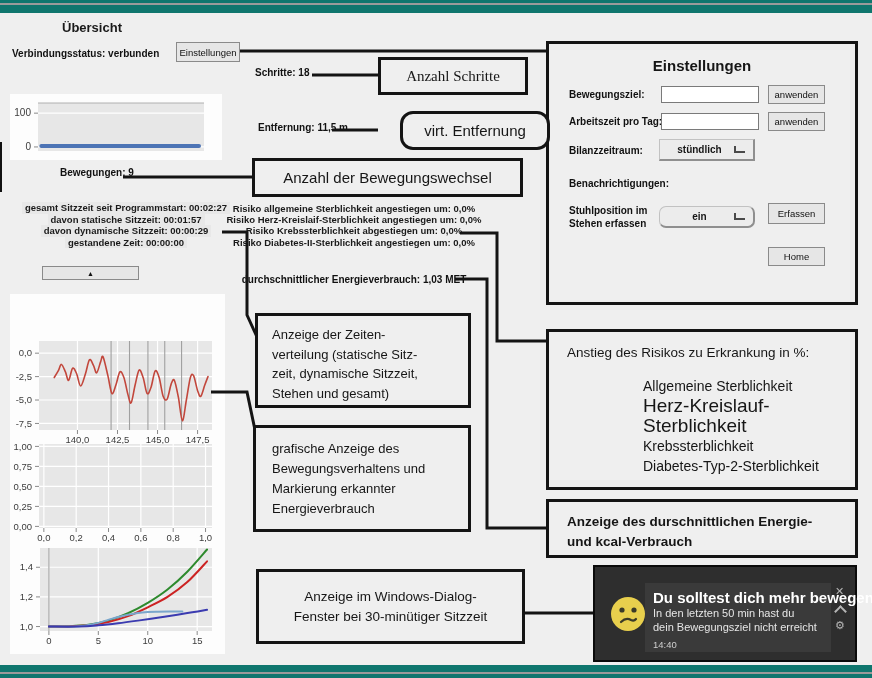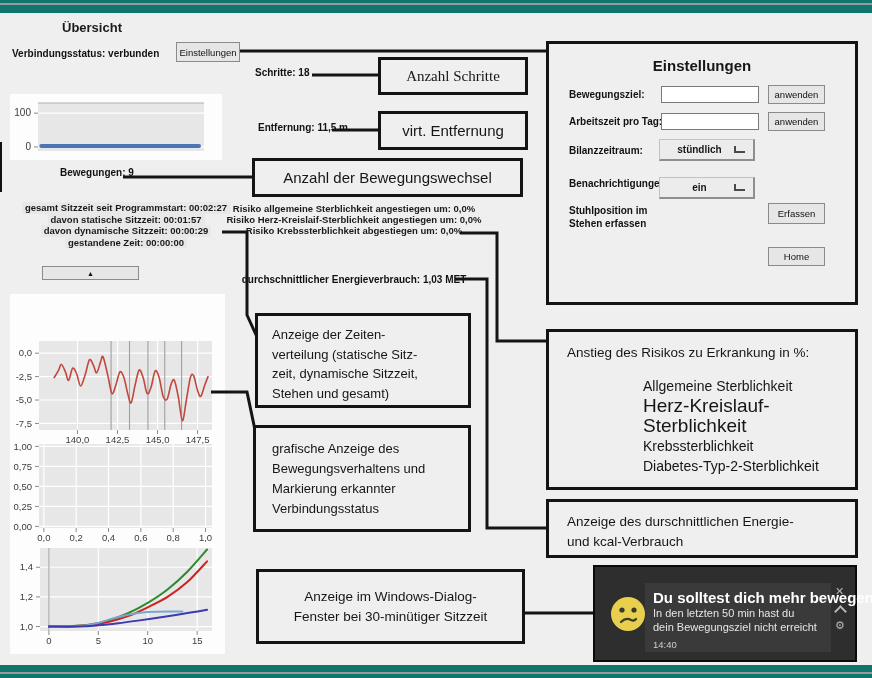--- a/index.html
+++ b/index.html
@@ -178,50 +178,51 @@
       <path d="M38.896551724137936,82.55357142857143C42.191570881226056,82.55357142857143 53.72413793103449,82.6029761904762 58.66666666666667,82.55357142857143C63.60919540229885,82.50416666666666 65.25670498084291,82.50416666666666 68.55172413793103,82.25714285714285C71.84674329501915,82.01011904761904 75.14176245210729,81.63958333333333 78.4367816091954,81.07142857142857C81.73180076628353,80.5032738095238 85.02681992337165,79.71279761904762 88.32183908045977,78.84821428571429C91.61685823754789,77.98363095238096 94.91187739463604,76.87202380952382 98.20689655172416,75.88392857142858C101.50191570881228,74.89583333333334 104.7969348659004,73.7842261904762 108.09195402298852,72.91964285714286C111.38697318007664,72.05505952380952 114.68199233716477,71.36339285714284 117.97701149425289,70.69642857142856C121.27203065134101,70.02946428571427 124.56704980842913,69.36249999999998 127.86206896551725,68.91785714285713C131.1570881226054,68.47321428571428 134.4521072796935,68.22619047619045 137.74712643678163,68.02857142857141C141.04214559386975,67.83095238095237 141.86590038314176,67.83095238095237 147.632183908046,67.73214285714285C153.3984674329502,67.63333333333333 168.22605363984675,67.48511904761904 172.34482758620692,67.43571428571427" stroke="#7aa6cc" stroke-width="2" fill="none" stroke-linecap="round"></path>
       <path d="M38.896551724137936,82.55357142857143C43.839080459770116,82.55357142857143 60.314176245210724,82.75119047619049 68.55172413793103,82.55357142857143C76.78927203065133,82.35595238095237 81.73180076628353,81.91130952380952 88.32183908045977,81.36785714285713C94.91187739463601,80.82440476190474 101.50191570881228,80.08333333333331 108.09195402298852,79.29285714285713C114.68199233716476,78.50238095238095 121.27203065134101,77.56369047619046 127.86206896551725,76.62499999999999C134.4521072796935,75.68630952380951 141.04214559386975,74.64880952380952 147.632183908046,73.66071428571428C154.22222222222223,72.67261904761904 161.6360153256705,71.58571428571427 167.40229885057474,70.69642857142856C173.16858237547896,69.80714285714284 177.2873563218391,69.14017857142855 182.22988505747128,68.32499999999999C187.17241379310346,67.50982142857143 194.58620689655174,66.22529761904762 197.05747126436782,65.80535714285715" stroke="#3b3bb0" stroke-width="2" fill="none" stroke-linecap="round"></path>
     </svg>
 
   <div class="abs blabel" style="left:255px;top:67px;">Schritte: 18</div>
   <div class="abox" style="left:378px;top:57px;width:150px;height:38px;font-family:Liberation Serif, serif;">
     <div class="c" style="font-size:15px;">Anzahl Schritte</div>
   </div>
 
   <div class="abs blabel" style="left:258px;top:122px;">Entfernung: 11,5 m</div>
-  <div class="abox" style="left:378px;top:111px;width:150px;height:39px;">
+  <div class="abox" style="left:400px;top:111px;width:150px;height:39px;border-radius:13px;">
     <div class="c" style="font-size:15px;">virt. Entfernung</div>
   </div>
 
   <div class="abox" style="left:252px;top:158px;width:271px;height:39px;">
     <div class="c" style="font-size:15px;">Anzahl der Bewegungswechsel</div>
   </div>
 
   <div class="abs risk" style="left:236px;top:203px;width:236px;">
     <span>Risiko allgemeine Sterblichkeit angestiegen um: 0,0%</span>
     <span>Risiko Herz-Kreislaif-Sterblichkeit angestiegen um: 0,0%</span>
     <span>Risiko Krebssterblichkeit abgestiegen um: 0,0%</span>
+    <span>Risiko Diabetes-II-Sterblichkeit angestiegen um: 0,0%</span>
   </div>
   <div class="abs blabel" style="left:236px;top:274px;width:236px;text-align:center;">durchschnittlicher Energieverbrauch: 1,03 MET</div>
 
   <div class="abox" style="left:255px;top:313px;width:216px;height:95px;">
     <div style="padding:9px 0 0 14px;">
       <div class="zl">Anzeige der Zeiten-</div>
       <div class="zl">verteilung (statische Sitz-</div>
       <div class="zl">zeit, dynamische Sitzzeit,</div>
       <div class="zl">Stehen und gesamt)</div>
     </div>
   </div>
 
   <div class="abox" style="left:253px;top:425px;width:218px;height:107px;">
     <div style="padding:11px 0 0 16px;">
       <div class="zl" style="line-height:20px;">grafische Anzeige des</div>
       <div class="zl" style="line-height:20px;">Bewegungsverhaltens und</div>
       <div class="zl" style="line-height:20px;">Markierung erkannter</div>
-      <div class="zl" style="line-height:20px;">Verbindungsstatus</div>
+      <div class="zl" style="line-height:20px;">Energieverbrauch</div>
     </div>
   </div>
 
   <div class="abox" style="left:256px;top:569px;width:269px;height:75px;">
     <div style="padding-top:15px;text-align:center;">
       <div style="font-size:13.5px;line-height:20px;">Anzeige im Windows-Dialog-</div>
       <div style="font-size:13.5px;line-height:20px;">Fenster bei 30-minütiger Sitzzeit</div>
     </div>
   </div>
 
@@ -236,21 +237,21 @@
     <input class="abs inp" style="left: 112px; top: 69px; width: 98px; height: 17px;" value="">
     <div class="abs btn" style="left:219px;top:68px;width:57px;height:19px;">anwenden</div>
 
     <div class="slabel" style="left:20px;top:101px;">Bilanzzeitraum:</div>
     <div class="abs dd" style="left:110px;top:95px;width:96px;height:22px;">
       <span style="margin-right:14px;">stündlich</span>
       <span class="dd-ic"></span>
     </div>
 
     <div class="slabel" style="left:20px;top:134px;">Benachrichtigungen:</div>
-    <div class="abs dd" style="left:110px;top:111px;width:96px;height:22px;">
+    <div class="abs dd" style="left:110px;top:140px;width:96px;height:22px;border-radius:7px;">
       <span style="margin-right:14px;">ein</span>
       <span class="dd-ic"></span>
     </div>
 
     <div class="slabel" style="left:20px;top:161px;">Stuhlposition im</div>
     <div class="slabel" style="left:20px;top:174px;">Stehen erfassen</div>
     <div class="abs btn" style="left:219px;top:159px;width:57px;height:21px;">Erfassen</div>
 
     <div class="abs btn" style="left:219px;top:203px;width:57px;height:19px;">Home</div>
   </div>
@@ -259,21 +260,21 @@
     <div style="position:absolute;left:18px;top:13px;font-size:13.5px;">Anstieg des Risikos zu Erkrankung in %:</div>
     <div style="position:absolute;left:94px;top:44px;">
       <div style="font-size:14px;line-height:20px;">Allgemeine Sterblichkeit</div>
       <div style="font-size:19px;line-height:20px;">Herz-Kreislauf-Sterblichkeit</div>
       <div style="font-size:14px;line-height:20px;">Krebssterblichkeit</div>
       <div style="font-size:14px;line-height:20px;">Diabetes-Typ-2-Sterblichkeit</div>
     </div>
   </div>
 
   <div class="abox" style="left:546px;top:499px;width:312px;height:59px;">
-    <div style="position:absolute;left:18px;top:10px;">
+    <div style="position:absolute;left:18px;top:10px;font-weight:bold;">
       <div style="font-size:13.5px;line-height:20px;">Anzeige des durschnittlichen Energie-</div>
       <div style="font-size:13.5px;line-height:20px;">und kcal-Verbrauch</div>
     </div>
   </div>
 
   <div class="abs" style="left:593px;top:565px;width:264px;height:97px;background:#2e2e2e;border:2px solid #0a0a0a;box-sizing:border-box;z-index:10;">
     <div style="position:absolute;left:50px;top:16px;width:186px;height:69px;background:#3a3a3a;"></div>
 
     <svg style="position:absolute;left:12px;top:26px;" width="42" height="42" viewBox="0 0 42 42">
       <circle cx="21" cy="21" r="17" fill="#e8cf4d"></circle>

